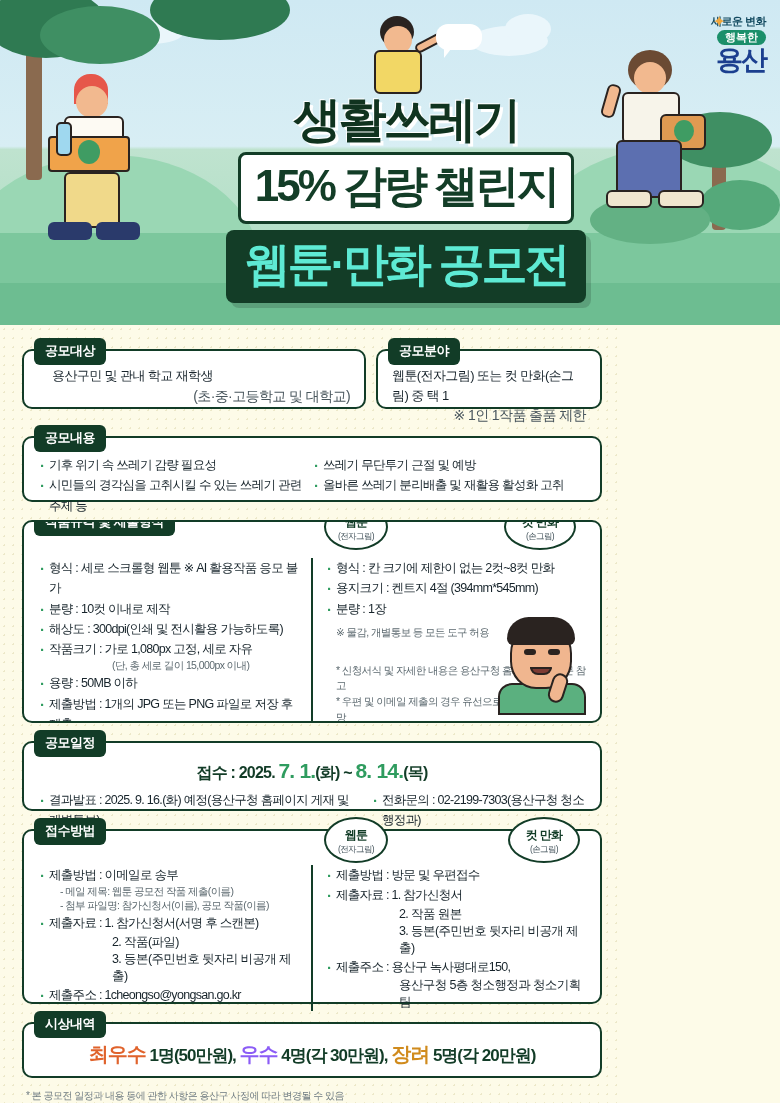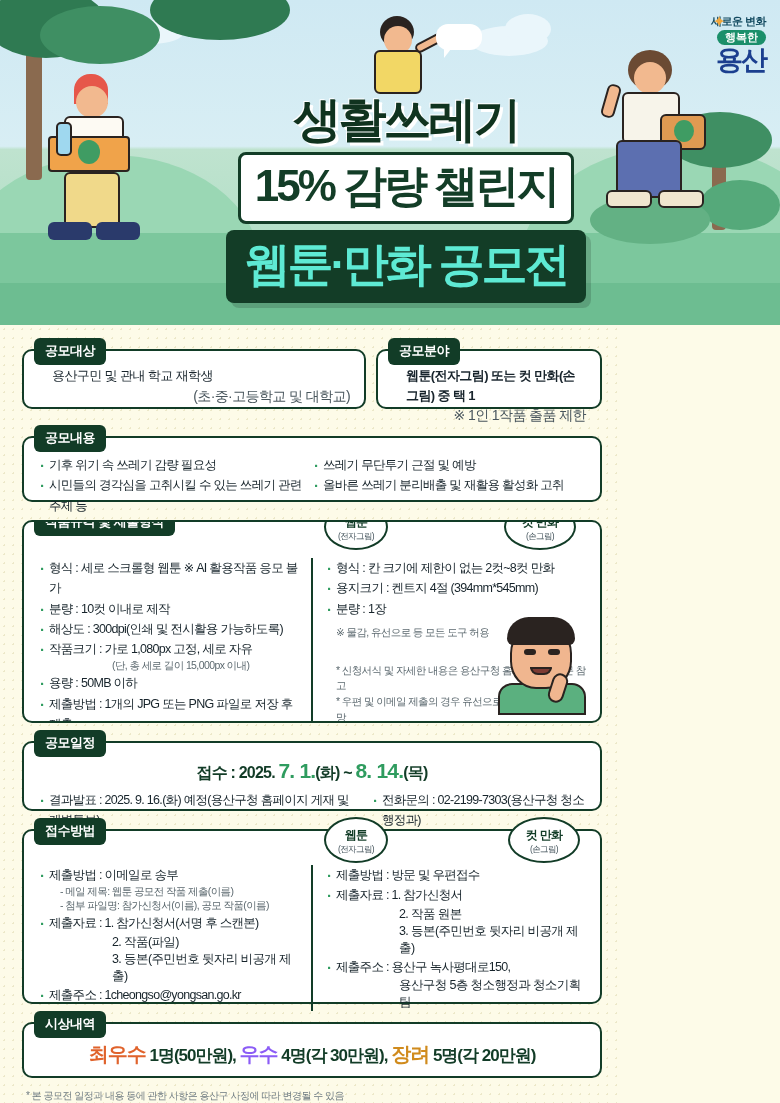--- a/index.html
+++ b/index.html
@@ -308,21 +308,21 @@
     <div class="dotgrid"></div>
 
     <div class="row" style="position:relative;margin-top:14px;">
       <div class="card" style="width:344px;margin-right:10px;height:60px;">
         <div class="tag">공모대상</div>
         <div class="lead" style="margin-top:5px;margin-left:14px;">용산구민 및 관내 학교 재학생</div>
         <div class="sub" style="margin-left:14px;">(초·중·고등학교 및 대학교)</div>
       </div>
       <div class="card" style="flex:1;height:60px;">
         <div class="tag">공모분야</div>
-        <div class="lead" style="margin-top:5px;margin-left:14px;font-weight:bold;">웹툰(전자그림) 또는 컷 만화(손그림) 중 택 1</div>
+        <div class="lead" style="margin-top:5px;margin-left:0;">웹툰(전자그림) 또는 컷 만화(손그림) 중 택 1</div>
         <div class="sub" style="margin-left:14px;">※ 1인 1작품 출품 제한</div>
       </div>
     </div>
 
     <div class="card" style="margin-top:18px;height:66px;">
       <div class="tag">공모내용</div>
       <div class="row" style="margin-top:7px;">
         <div class="col">
           <ul class="bullets">
             <li>기후 위기 속 쓰레기 감량 필요성</li>
@@ -369,21 +369,21 @@
         </div>
 
         <div class="divider-v"></div>
 
         <div class="col">
           <ul class="bullets">
             <li>형식 : 칸 크기에 제한이 없는 2컷~8컷 만화</li>
             <li>용지크기 : 켄트지 4절 (394mm*545mm)</li>
             <li>분량 : 1장</li>
           </ul>
-          <div class="note" style="margin-top:6px;">※ 물감, 유선으로 등 모든 도구 허용</div>
+          <div class="note" style="margin-top:6px;">※ 물감, 개별통보 등 모든 도구 허용</div>
           <div class="note" style="margin-top:22px;">* 신청서식 및 자세한 내용은 용산구청 홈페이지 공고문 참고</div>
           <div class="note">* 우편 및 이메일 제출의 경우 유선으로 작품 접수 확인 요망</div>
 
           <div class="mascot">
             <div class="body"></div>
             <div class="head"></div>
             <div class="hair"></div>
             <div class="eye" style="left:30px;top:32px;"></div>
             <div class="eye" style="left:54px;top:32px;"></div>
             <div class="mouth"></div>

